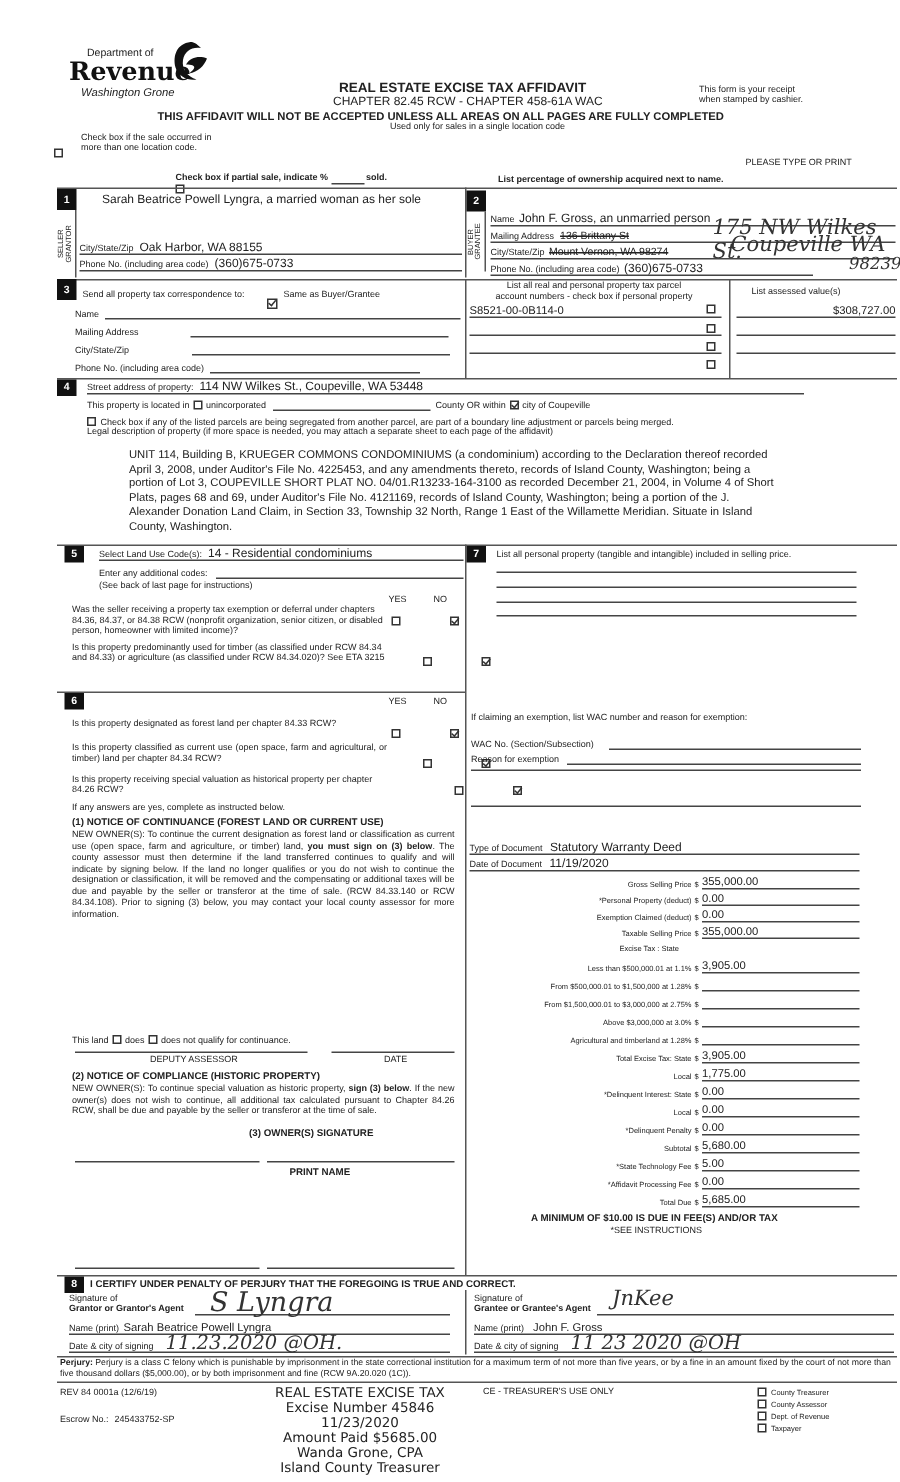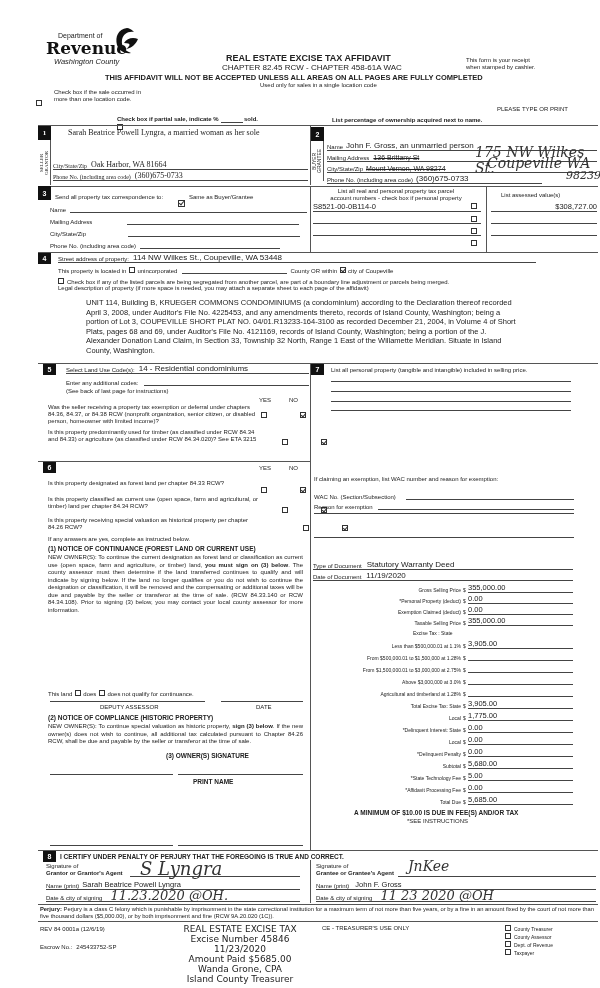--- a/index.html
+++ b/index.html
@@ -28,21 +28,21 @@
 </style>
 </head>
 <body>
 
 
 
 
 <div class="abs" style="left:38px;top:24px;width:105px;height:50px;">
   <div class="abs t6" style="left:20px;top:8px;font-size:7px;">Department of</div>
   <div class="abs b" style="left:8px;top:15px;font-family:'DejaVu Serif',serif;font-size:17px;line-height:18px;color:#111;">Revenue</div>
-  <div class="abs" style="left:16px;top:33px;font-size:7.5px;font-style:italic;">Washington County</div>
+  <div class="abs" style="left:16px;top:33px;font-size:7.5px;font-style:italic;">Washington Grone</div>
   <svg class="abs" style="left:76px;top:3px;" width="26" height="28" viewBox="0 0 26 28">
     <path d="M13 1 C4 2 1 10 3 18 C5 24 11 27 17 26 C11 24 7 19 8 13 C9 7 14 4 20 5 C17 2 15 1 13 1 Z" fill="#111"></path>
     <path d="M10 16 C13 11 19 10 24 12 C22 17 18 21 12 22 C16 19 18 16 10 16 Z" fill="#111"></path>
   </svg>
 </div>
 
 <div class="abs b" style="left:226px;top:53px;font-size:9px;">REAL ESTATE EXCISE TAX AFFIDAVIT</div>
 <div class="abs" style="left:222px;top:63px;font-size:8px;">CHAPTER 82.45 RCW - CHAPTER 458-61A WAC</div>
 <div class="abs t6" style="left:466px;top:57px;">This form is your receipt</div>
 <div class="abs t6" style="left:466px;top:64px;">when stamped by cashier.</div>
@@ -57,29 +57,29 @@
 <span class="abs cb" style="left:107px;top:117px;"></span>
 <div class="abs b t6" style="left:117px;top:116px;">Check box if partial sale, indicate %</div>
 <div class="abs line" style="left:221px;top:116px;width:22px;height:7px;"></div>
 <div class="abs b t6" style="left:244px;top:116px;">sold.</div>
 <div class="abs b t6" style="left:332px;top:117px;">List percentage of ownership acquired next to name.</div>
 
 
 <div class="abs hline" style="left:38px;top:125px;width:560px;"></div>
 
 
-<div class="abs" style="left:38px;top:125px;width:272px;height:60px;font-family:Liberation Serif, serif;">
+<div class="abs" style="left:38px;top:125px;width:272px;height:60px;">
   <div class="abs num" style="left:0;top:1px;height:14px;">1</div>
   <div class="abs" style="left:0;top:15px;width:13px;height:45px;border-right:0.8px solid #555;display:flex;justify-content:center;">
     <div class="side"><span>SELLER</span><br><span>GRANTOR</span></div>
   </div>
   <div class="abs val" style="left:30px;top:3px;">Sarah Beatrice Powell Lyngra, a married woman as her sole</div>
   <div class="abs row line" style="left:15px;top:35px;width:255px;height:10px;">
     <span class="lbl">City/State/Zip</span>
-    <span class="val" style="margin-left:4px;">Oak Harbor, WA 81664</span>
+    <span class="val" style="margin-left:4px;">Oak Harbor, WA 88155</span>
   </div>
   <div class="abs row line" style="left:15px;top:46px;width:255px;height:10px;">
     <span class="lbl">Phone No. (including area code)</span>
     <span class="val" style="margin-left:4px;">(360)675-0733</span>
   </div>
 </div>
 
 
 <div class="abs vline" style="left:310px;top:125px;height:60px;"></div>
 <div class="abs" style="left:311px;top:125px;width:288px;height:60px;">

